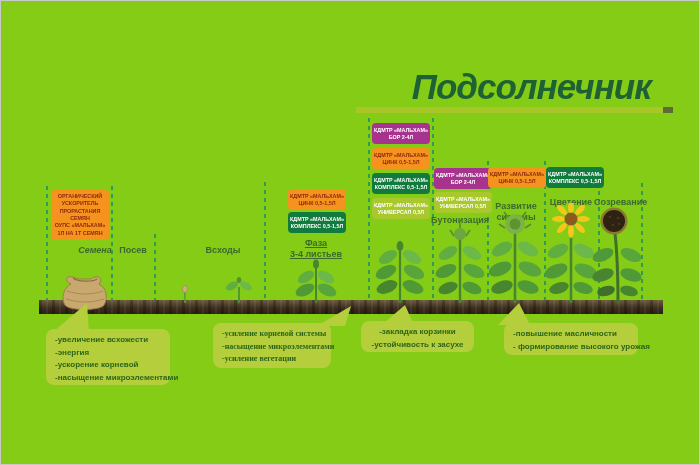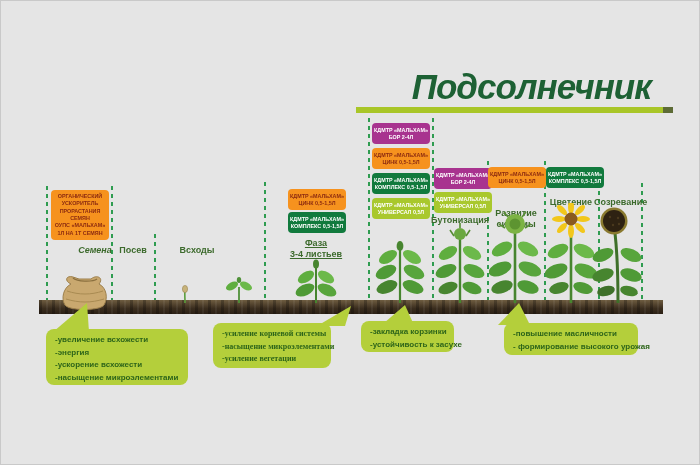--- a/index.html
+++ b/index.html
@@ -1,17 +1,17 @@
 <!DOCTYPE html>
 <html><head>
 <meta charset="utf-8">
 <style>
   html,body{margin:0;padding:0;background:#fff;}
   #canvas{
-    position:relative;width:700px;height:465px;background:#e5e5e5;
+    position:relative;width:700px;height:465px;background:#84cc16;
     border:1px solid #c9c9c9;box-sizing:border-box;overflow:hidden;
     font-family:"Liberation Sans","DejaVu Sans",sans-serif;
   }
   
   .title{
     position:absolute;left:300px;top:66px;width:350px;text-align:right;
     font-size:35px;font-weight:bold;font-style:italic;color:#1d6134;letter-spacing:-1px;
   }
   .title-bar{position:absolute;left:355px;top:106px;width:307px;height:6px;background:#a9c628;}
   .title-bar-cap{position:absolute;left:662px;top:106px;width:10px;height:6px;background:#5d6b36;}
@@ -77,21 +77,21 @@
     <div>УСКОРИТЕЛЬ</div>
     <div>ПРОРАСТАНИЯ</div>
     <div>СЕМЯН</div>
     <div>ОУПС «МАЛЬХАМ»</div>
     <div>1Л НА 1Т СЕМЯН</div>
   </div>
   <div class="stage-label" style="left:61px;top:244px;width:66px;font-style:italic;">Семена</div>
 
   <div class="stage-label" style="left:110px;top:244px;width:44px;">Посев</div>
 
-  <div class="stage-label" style="left:141px;top:244px;width:110px;text-align:center;">Всходы</div>
+  <div class="stage-label" style="left:167px;top:244px;width:110px;text-align:center;">Всходы</div>
 
   <div class="pill c-orange" style="left:287px;top:188px;">
     <div>КДМТР «МАЛЬХАМ»</div>
     <div>ЦИНК 0,5-1,5Л</div>
   </div>
   <div class="pill c-green" style="left:287px;top:211px;">
     <div>КДМТР «МАЛЬХАМ»</div>
     <div>КОМПЛЕКС 0,5-1,5Л</div>
   </div>
   <div class="stage-label" style="left:263px;top:237px;width:104px;text-decoration:underline;">
@@ -123,21 +123,21 @@
   <div class="pill c-lgreen" style="left:433px;top:191px;">
     <div>КДМТР «МАЛЬХАМ»</div>
     <div>УНИВЕРСАЛ 0,5Л</div>
   </div>
   <div class="stage-label" style="left:429px;top:214px;width:60px;">Бутонизация</div>
 
   <div class="pill c-orange" style="left:487px;top:166px;">
     <div>КДМТР «МАЛЬХАМ»</div>
     <div>ЦИНК 0,5-1,5Л</div>
   </div>
-  <div class="stage-label" style="left:486px;top:200px;width:58px;margin-top:7px;">
+  <div class="stage-label" style="left:486px;top:200px;width:58px;">
     <div>Развитие</div>
     <div>системы</div>
   </div>
 
   <div class="pill c-green" style="left:545px;top:166px;">
     <div>КДМТР «МАЛЬХАМ»</div>
     <div>КОМПЛЕКС 0,5-1,5Л</div>
   </div>
   <div class="stage-label" style="left:543px;top:196px;width:54px;">Цветение</div>
 
@@ -243,34 +243,34 @@
     <ellipse cx="38" cy="86" rx="9" ry="5" fill="#47852f" transform="rotate(14 38 86)"></ellipse>
   </svg>
 
   <svg id="tails" width="700" height="465" viewBox="0 0 700 465">
     <polygon points="52,331 88,331 86,302" fill="#b4cf3b"></polygon>
     <polygon points="316,325 344,325 350,305" fill="#b4cf3b"></polygon>
     <polygon points="383,322 412,322 404,304" fill="#b4cf3b"></polygon>
     <polygon points="497,324 529,324 518,302" fill="#b4cf3b"></polygon>
   </svg>
 
-  <div class="callout" style="left:45px;top:328px;width:142px;height:56px;">
+  <div class="callout" style="left:45px;top:328px;width:124px;height:56px;">
     <div>-увеличение всхожести</div>
     <div>-энергия</div>
-    <div>-ускорение всхожести</div>
+    <div>-ускорение корневой</div>
     <div>-насыщение микроэлементами</div>
   </div>
 
   <div class="callout" style="left:212px;top:322px;width:118px;height:45px;font-family:Liberation Serif, serif;">
     <div>-усиление корневой системы</div>
     <div>-насыщение микроэлементами</div>
     <div>-усиление вегетации</div>
   </div>
 
-  <div class="callout" style="left:360px;top:320px;width:93px;height:31px;">
+  <div class="callout" style="left:360px;top:320px;width:113px;height:31px;text-align:center;">
     <div>-закладка корзинки</div>
     <div>-устойчивость к засухе</div>
   </div>
 
   <div class="callout" style="left:483px;top:322px;width:134px;height:32px;margin-left:20px;">
     <div>-повышение масличности</div>
     <div>- формирование высокого урожая</div>
   </div>
 
 </div>

